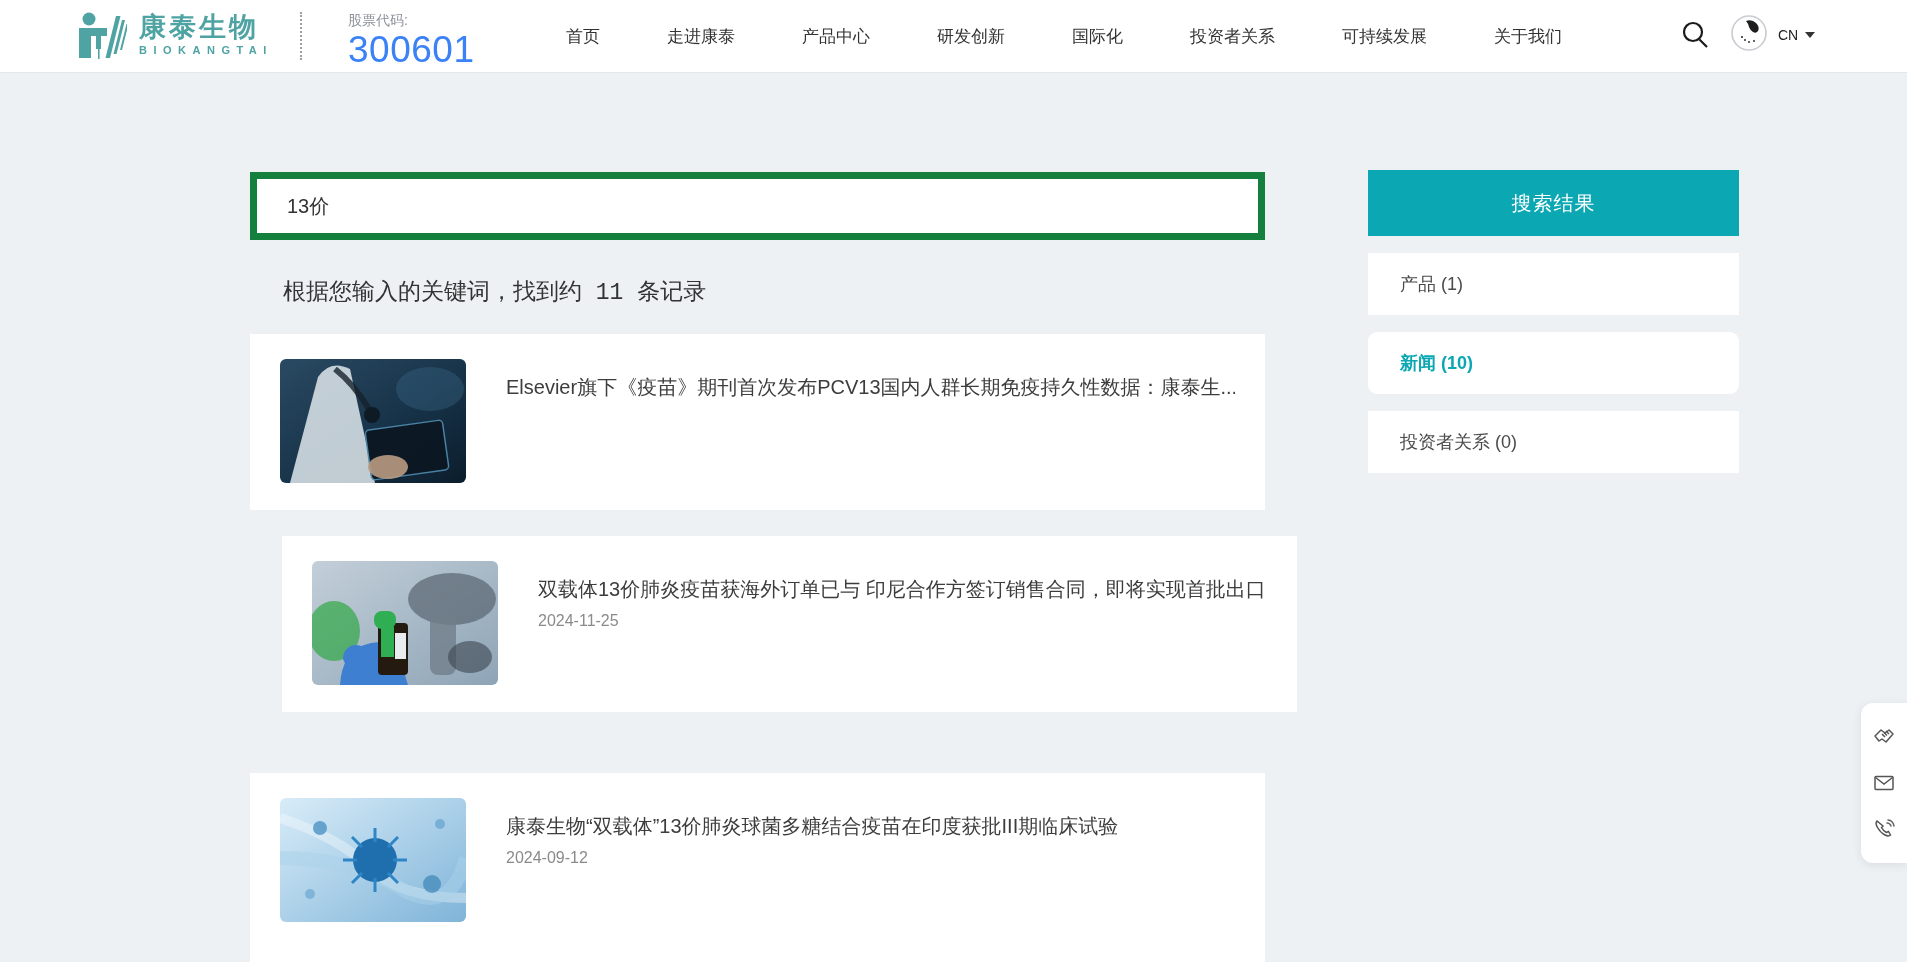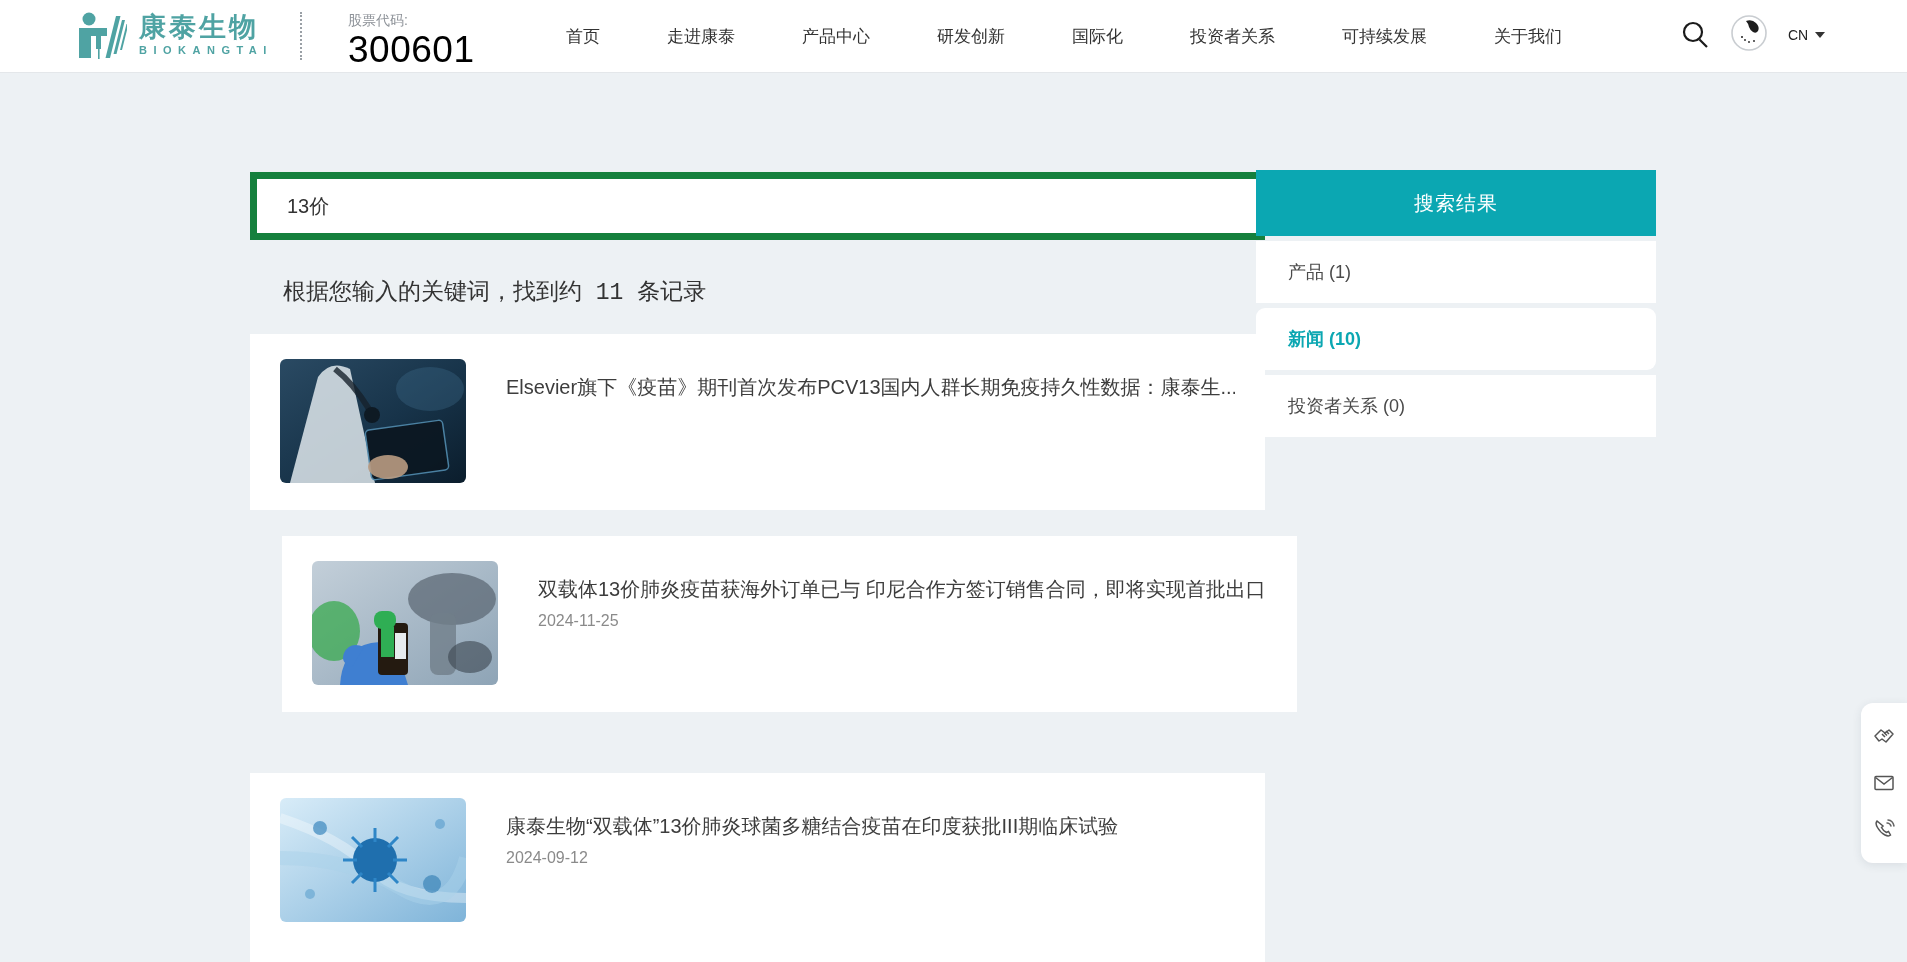--- a/index.html
+++ b/index.html
@@ -9,46 +9,46 @@
 
   
   .header { position:absolute; top:0; left:0; width:100%; height:73px; background:#fff; border-bottom:1px solid #e4e7ea; z-index:5; }
   .logo { position:absolute; left:77px; top:12px; display:flex; cursor:pointer; }
   .logo-text { margin-left:12px; }
   .logo-cn { font-size:27px; font-weight:bold; color:#4fa3a3; letter-spacing:3px; line-height:30px; }
   .logo-en { font-size:11px; color:#4fa3a3; letter-spacing:6.5px; font-weight:bold; margin-top:2px; }
   .stock-divider { position:absolute; left:300px; top:12px; height:48px; border-left:2px dotted #9aa0a6; }
   .stock { position:absolute; left:348px; top:12px; }
   .stock-label { font-size:14px; color:#8d9298; }
-  .stock-code { font-size:37px; color:#000000; line-height:40px; margin-top:0px; letter-spacing:0.5px; }
+  .stock-code { font-size:37px; color:#3b82f6; line-height:40px; margin-top:0px; letter-spacing:0.5px; }
   .nav { position:absolute; left:566px; top:0; width:996px; height:73px; display:flex; justify-content:space-between; align-items:center; }
   .nav-item { font-size:17px; color:#333; cursor:pointer; white-space:nowrap; }
   .hdr-search { position:absolute; left:1679px; top:19px; width:32px; height:32px; cursor:pointer; }
   .lang { position:absolute; left:1730px; top:14px; display:flex; align-items:center; cursor:pointer; }
-  .lang-code { font-size:14px; color:#222; margin-left:20px; }
+  .lang-code { font-size:14px; color:#222; margin-left:10px; }
   .caret { width:0; height:0; border-left:5px solid transparent; border-right:5px solid transparent; border-top:6px solid #333; margin-left:7px; }
 
   
   .main { position:absolute; left:250px; top:0; width:1015px; }
   .search-box { position:absolute; top:172px; left:0; width:1015px; height:68px; background:#fff; border:7px solid #15803d;text-decoration:underline; }
   .search-box input { width:100%; height:100%; border:none; outline:none; font-size:20px; color:#333; padding:0 30px; font-family:inherit; background:transparent; }
   .summary { position:absolute; top:276px; left:33px; font-size:23px; color:#333;font-family:Liberation Mono, monospace; }
 
   .card { position:absolute; left:0; width:1015px; height:176px; background:#fff; cursor:pointer; }
   .card1 { top:334px; } .card2 { top:536px;margin-left:32px; } .card3 { top:773px; } .card4 { top:940px; }
   .thumb { position:absolute; left:30px; top:25px; width:186px; height:124px; border-radius:6px; overflow:hidden; }
   .thumb svg { display:block; }
   .card-text { position:absolute; left:256px; top:40px; right:30px; }
   .card-title { font-size:20px; color:#3d3d3d; line-height:27px; white-space:nowrap; overflow:hidden; }
   .card-date { font-size:16px; color:#8a8a8a; margin-top:9px; }
 
   
-  .sidebar { position:absolute; left:1256px; top:170px; width:400px; }
+  .sidebar { position:absolute; left:1368px; top:170px; width:371px; }
   .sidebar-head { height:66px; background:#0ba7b2; color:#fff; font-size:20px; display:flex; align-items:center; justify-content:center; letter-spacing:1px; }
-  .sidebar-item { height:62px; background:#fff; margin-top:5px; display:flex; align-items:center; padding-left:32px; font-size:18px; color:#4a4a4a; cursor:pointer; }
+  .sidebar-item { height:62px; background:#fff; margin-top:17px; display:flex; align-items:center; padding-left:32px; font-size:18px; color:#4a4a4a; cursor:pointer; }
   .sidebar-item.active { color:#0ba7b2; font-weight:bold;border-radius:9px; }
 
   
   .float-panel { position:absolute; right:0; top:703px; width:46px; height:160px; background:#fff; border-radius:12px 0 0 12px; box-shadow:0 2px 10px rgba(40,60,80,.10); display:flex; flex-direction:column; align-items:center; justify-content:space-evenly; z-index:6; }
   .float-btn { width:24px; height:24px; cursor:pointer; display:flex; align-items:center; justify-content:center; }
 </style>
 </head>
 <body>
 
 <div id="page">

